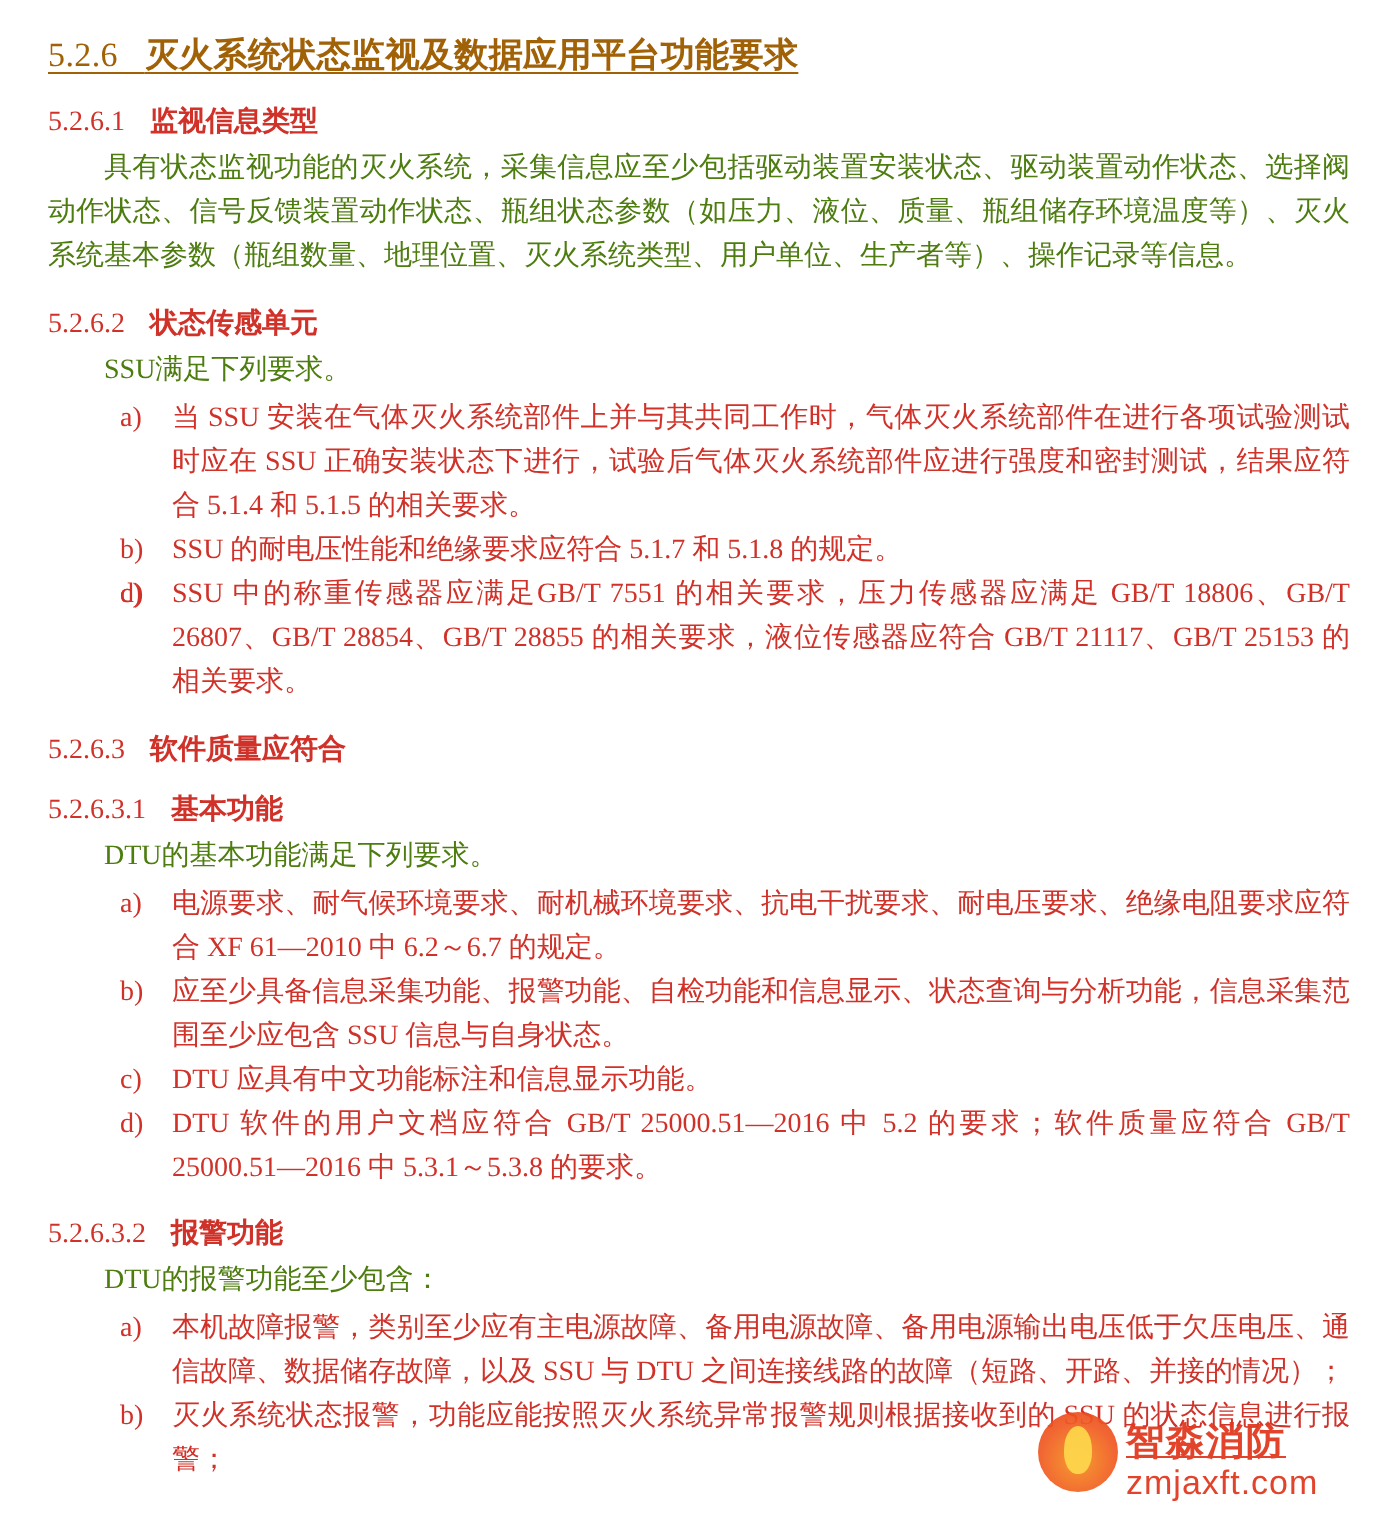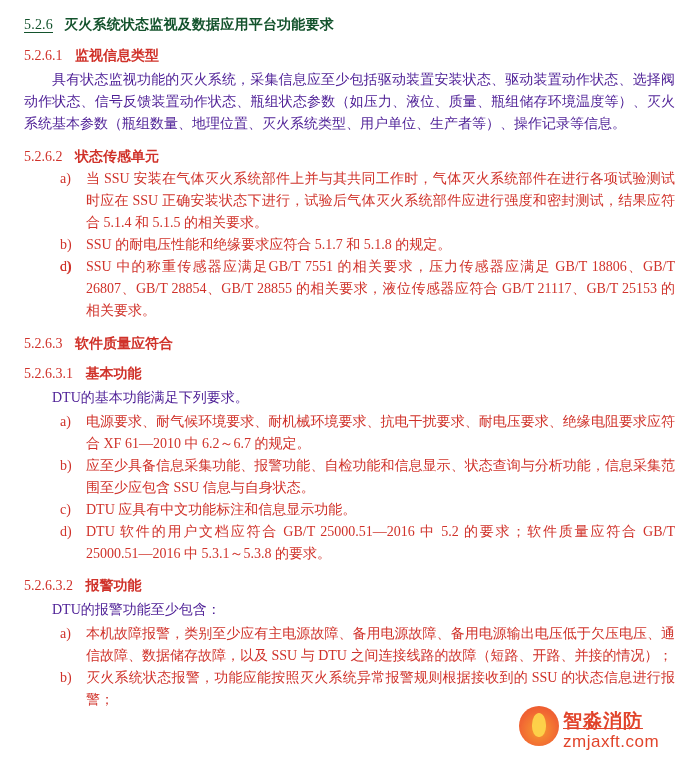--- a/index.html
+++ b/index.html
@@ -20,24 +20,25 @@
     width: 699px;
     height: 764px;
     padding: 0;
     box-sizing: border-box;
   }
   .content {
     padding: 10px 24px 0 24px;
   }
   
   .h3 {
-    font-size: 14px;
-    font-weight: bold;
-    color: #14532d;
+    font-size: 17px;
+    font-weight: bold;
+    color: #a16207;
     margin: 6px 0 2px 0;
+    text-decoration: underline;
     text-underline-offset: 3px;
     letter-spacing: 0.2px;
   }
   .h3 .num {
     font-weight: normal;
     text-decoration: underline;
   }
   .h4 {
     font-size: 14px;
     font-weight: bold;
@@ -58,21 +59,21 @@
   .h5 .num {
     font-weight: normal;
     margin-right: 9px;
   }
   p.body {
     font-size: 14px;
     line-height: 22px;
     margin: 4px 0 0 0;
     text-align: justify;
     text-justify: inter-ideograph;
-    color: #4c1d95;
+    color: #4d7c0f;
   }
   p.indent {
     text-indent: 28px;
   }
   p.noindent {
     text-indent: 28px;
   }
   
   ol.alpha {
     list-style: none;
@@ -164,20 +165,21 @@
     <h4 class="h4">
       <span class="num">5.2.6.1</span>
       <span>监视信息类型</span>
     </h4>
     <p class="body indent">具有状态监视功能的灭火系统，采集信息应至少包括驱动装置安装状态、驱动装置动作状态、选择阀动作状态、信号反馈装置动作状态、瓶组状态参数（如压力、液位、质量、瓶组储存环境温度等）、灭火系统基本参数（瓶组数量、地理位置、灭火系统类型、用户单位、生产者等）、操作记录等信息。</p>
 
     <h4 class="h4">
       <span class="num">5.2.6.2</span>
       <span>状态传感单元</span>
     </h4>
+    <p class="body noindent">SSU满足下列要求。</p>
     <ol class="alpha">
       <li>
         <span class="marker">a)</span>
         <span>当 SSU 安装在气体灭火系统部件上并与其共同工作时，气体灭火系统部件在进行各项试验测试时应在 SSU 正确安装状态下进行，试验后气体灭火系统部件应进行强度和密封测试，结果应符合 5.1.4 和 5.1.5 的相关要求。</span>
       </li>
       <li>
         <span class="marker">b)</span>
         <span>SSU 的耐电压性能和绝缘要求应符合 5.1.7 和 5.1.8 的规定。</span>
       </li>
       <li>

